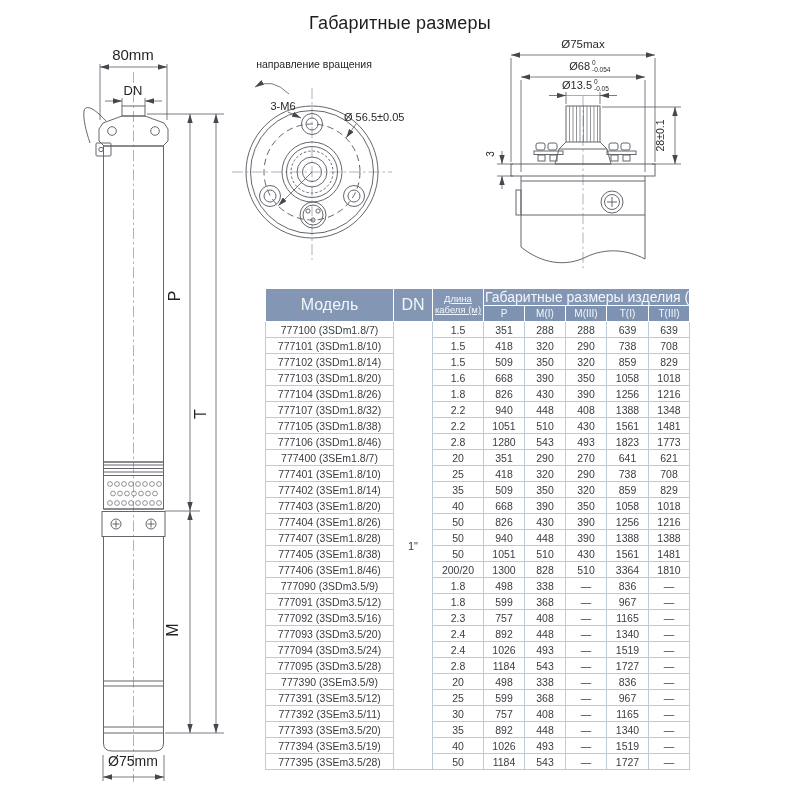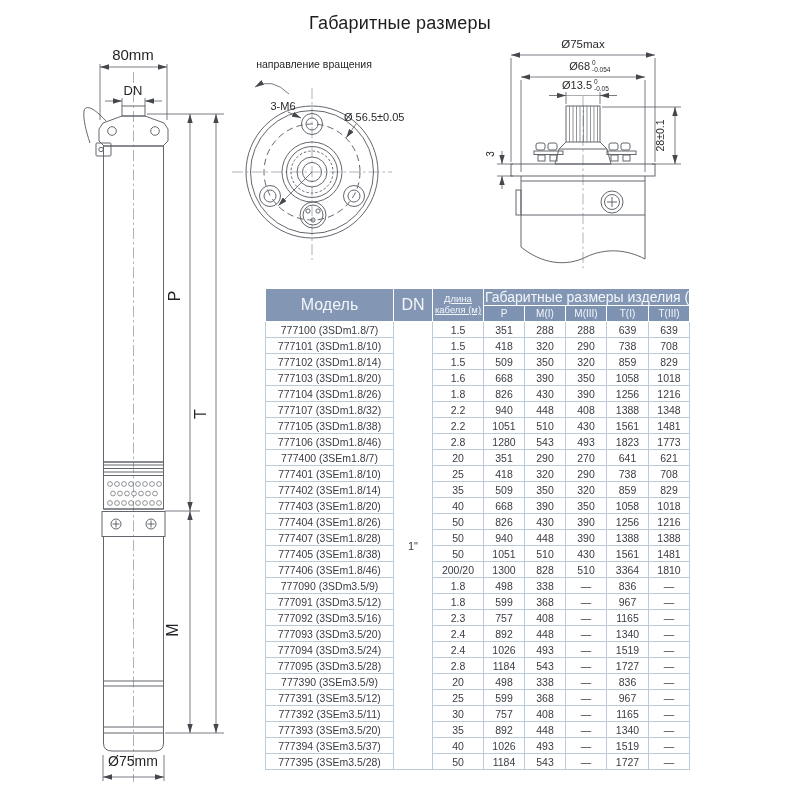--- a/index.html
+++ b/index.html
@@ -512,21 +512,21 @@
       <tr>
         <td class="model">777393 (3SEm3.5/20)</td>
         <td>35</td>
         <td>892</td>
         <td>448</td>
         <td>—</td>
         <td>1340</td>
         <td>—</td>
       </tr>
       <tr>
-        <td class="model">777394 (3SEm3.5/37)</td>
+        <td class="model">777394 (3SEm3.5/19)</td>
         <td>40</td>
         <td>1026</td>
         <td>493</td>
         <td>—</td>
         <td>1519</td>
         <td>—</td>
       </tr>
       <tr>
         <td class="model">777395 (3SEm3.5/28)</td>
         <td>50</td>

